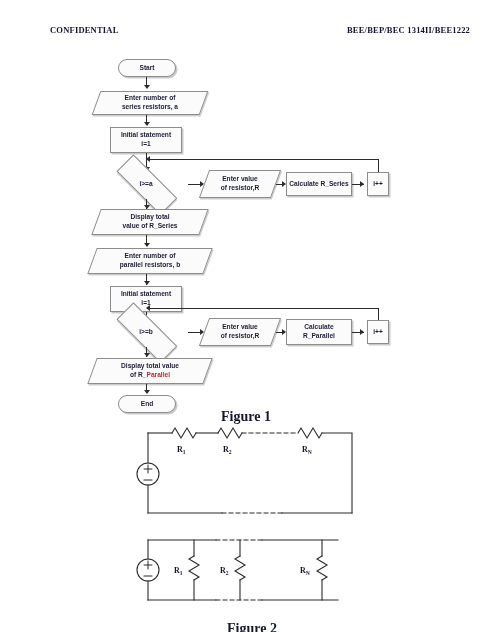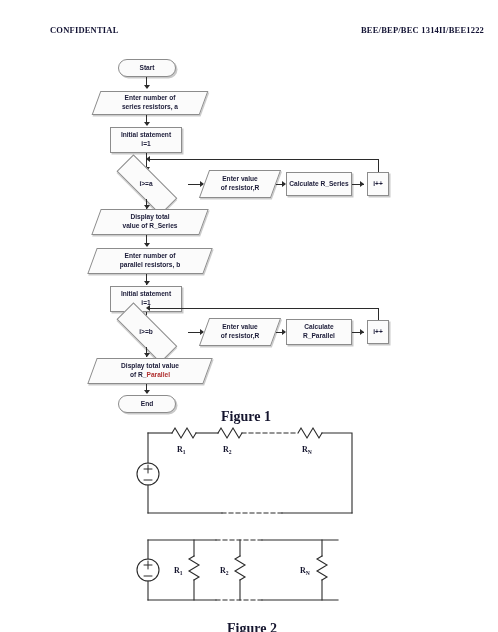--- a/index.html
+++ b/index.html
@@ -7,21 +7,21 @@
   body{
     width:498px;height:632px;position:relative;overflow:hidden;
     font-family:"Liberation Serif", serif;color:#1a1a2e;
   }
   .page{position:absolute;left:0;top:0;width:498px;height:460px;background:#fff;margin-top:17px;}
 
   
   .hdr{position:absolute;top:8px;font-weight:bold;font-size:8.5px;
        font-family:"Liberation Serif", serif;letter-spacing:.2px;color:#121233;}
   .hdr-left{left:50px;}
-  .hdr-right{left:320px;padding-left:41px;}
+  .hdr-right{left:306px;padding-left:41px;}
 
   
   .fc{position:absolute;left:0;top:0;width:498px;height:400px;}
   .node{position:absolute;box-sizing:border-box;
         font-family:"Liberation Sans", sans-serif;
         font-size:6.6px;font-weight:bold;color:#1b1b38;
         display:flex;align-items:center;justify-content:center;
         text-align:center;line-height:1.35;}
   .proc{background:#fbfbfb;border:1px solid #8c8c8c;
         box-shadow:1.5px 1.5px 0 rgba(120,120,120,.40);}

